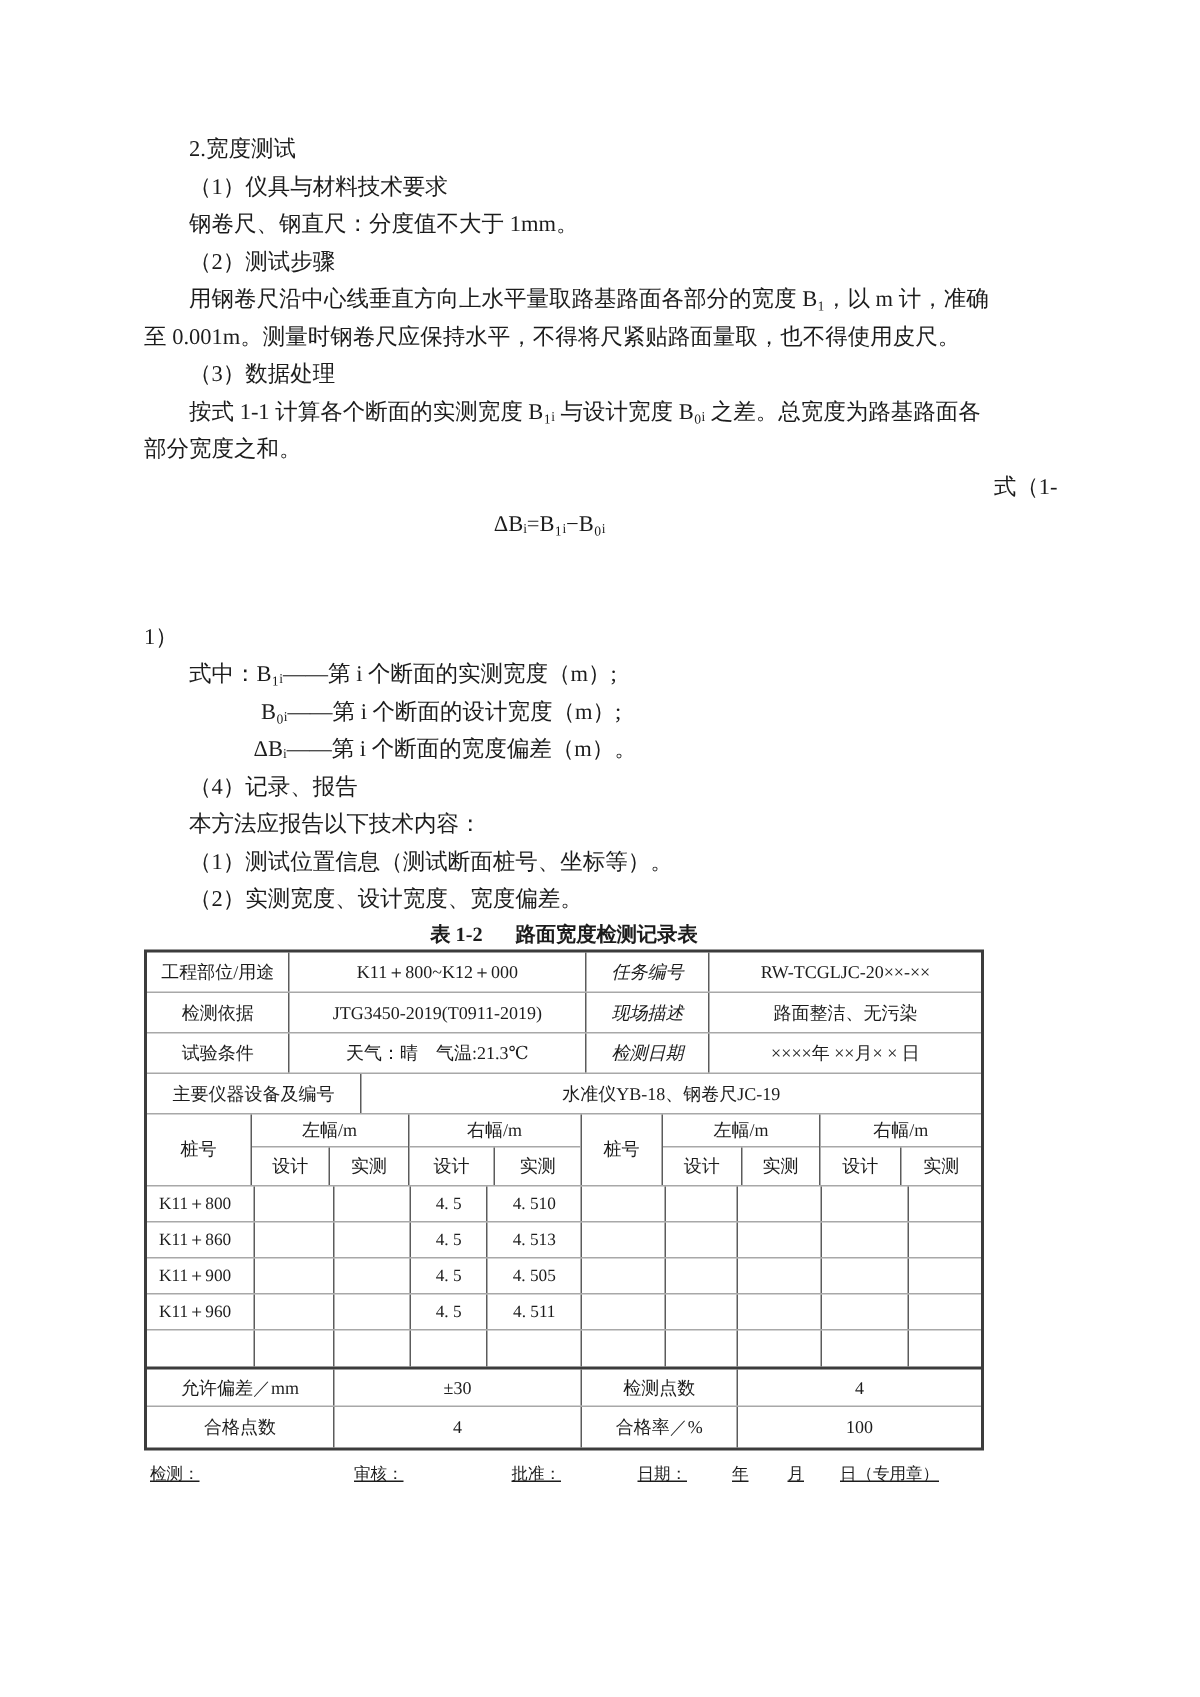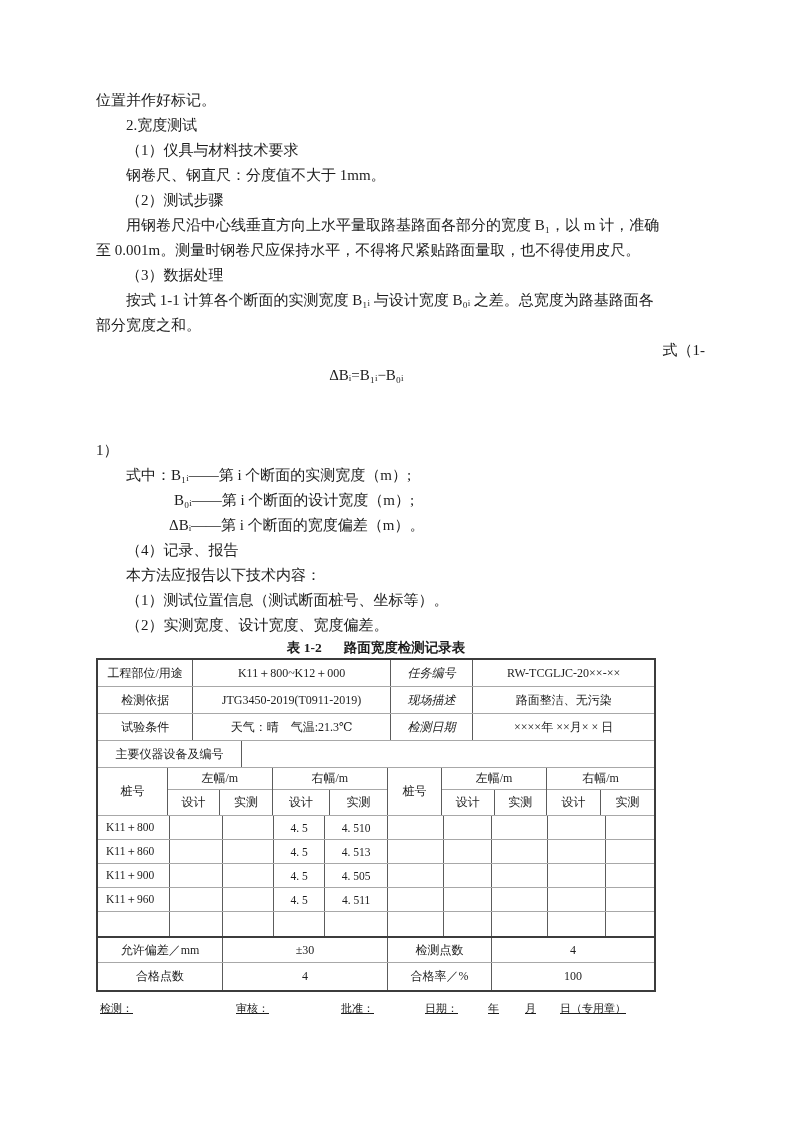--- a/index.html
+++ b/index.html
@@ -65,21 +65,20 @@
   .footer .f-nian   { margin-left:30px; }
   .footer .f-yue    { margin-left:26px; }
   .footer .f-ri     { margin-left:24px; }
 </style>
 </head>
 <body>
 
 <div class="page">
 
   <div>
-    <p class="ln">位置并作好标记。</p>
     <p class="ln gap ind2">2.宽度测试</p>
     <p class="ln ind2">（1）仪具与材料技术要求</p>
     <p class="ln ind2">钢卷尺、钢直尺：分度值不大于 1mm。</p>
     <p class="ln ind2">（2）测试步骤</p>
     <p class="ln ind2">用钢卷尺沿中心线垂直方向上水平量取路基路面各部分的宽度 B₁，以 m 计，准确</p>
     <p class="ln">至 0.001m。测量时钢卷尺应保持水平，不得将尺紧贴路面量取，也不得使用皮尺。</p>
     <p class="ln ind2">（3）数据处理</p>
     <p class="ln ind2">按式 1-1 计算各个断面的实测宽度 B₁ᵢ 与设计宽度 B₀ᵢ 之差。总宽度为路基路面各</p>
     <p class="ln">部分宽度之和。</p>
 
@@ -118,20 +117,21 @@
     </div>
     <div class="trow r-info">
       <div class="tcell w96">试验条件</div>
       <div class="tcell w199">天气：晴　气温:21.3℃</div>
       <div class="tcell w83">检测日期</div>
       <div class="tcell w182 last">××××年 ××月× × 日</div>
     </div>
 
     <div class="trow r-equip">
       <div class="tcell w144">主要仪器设备及编号</div>
+      <div class="tcell w416 last">水准仪YB-18、钢卷尺JC-19</div>
     </div>
 
     <div class="trow hgroup">
       <div class="tcell w72 hdr-span">桩号</div>
       <div class="hcol w105">
         <div class="hcol-top">左幅/m</div>
         <div class="hcol-bot">
           <div class="sub mid w54">设计</div>
           <div class="sub w51">实测</div>
         </div>

